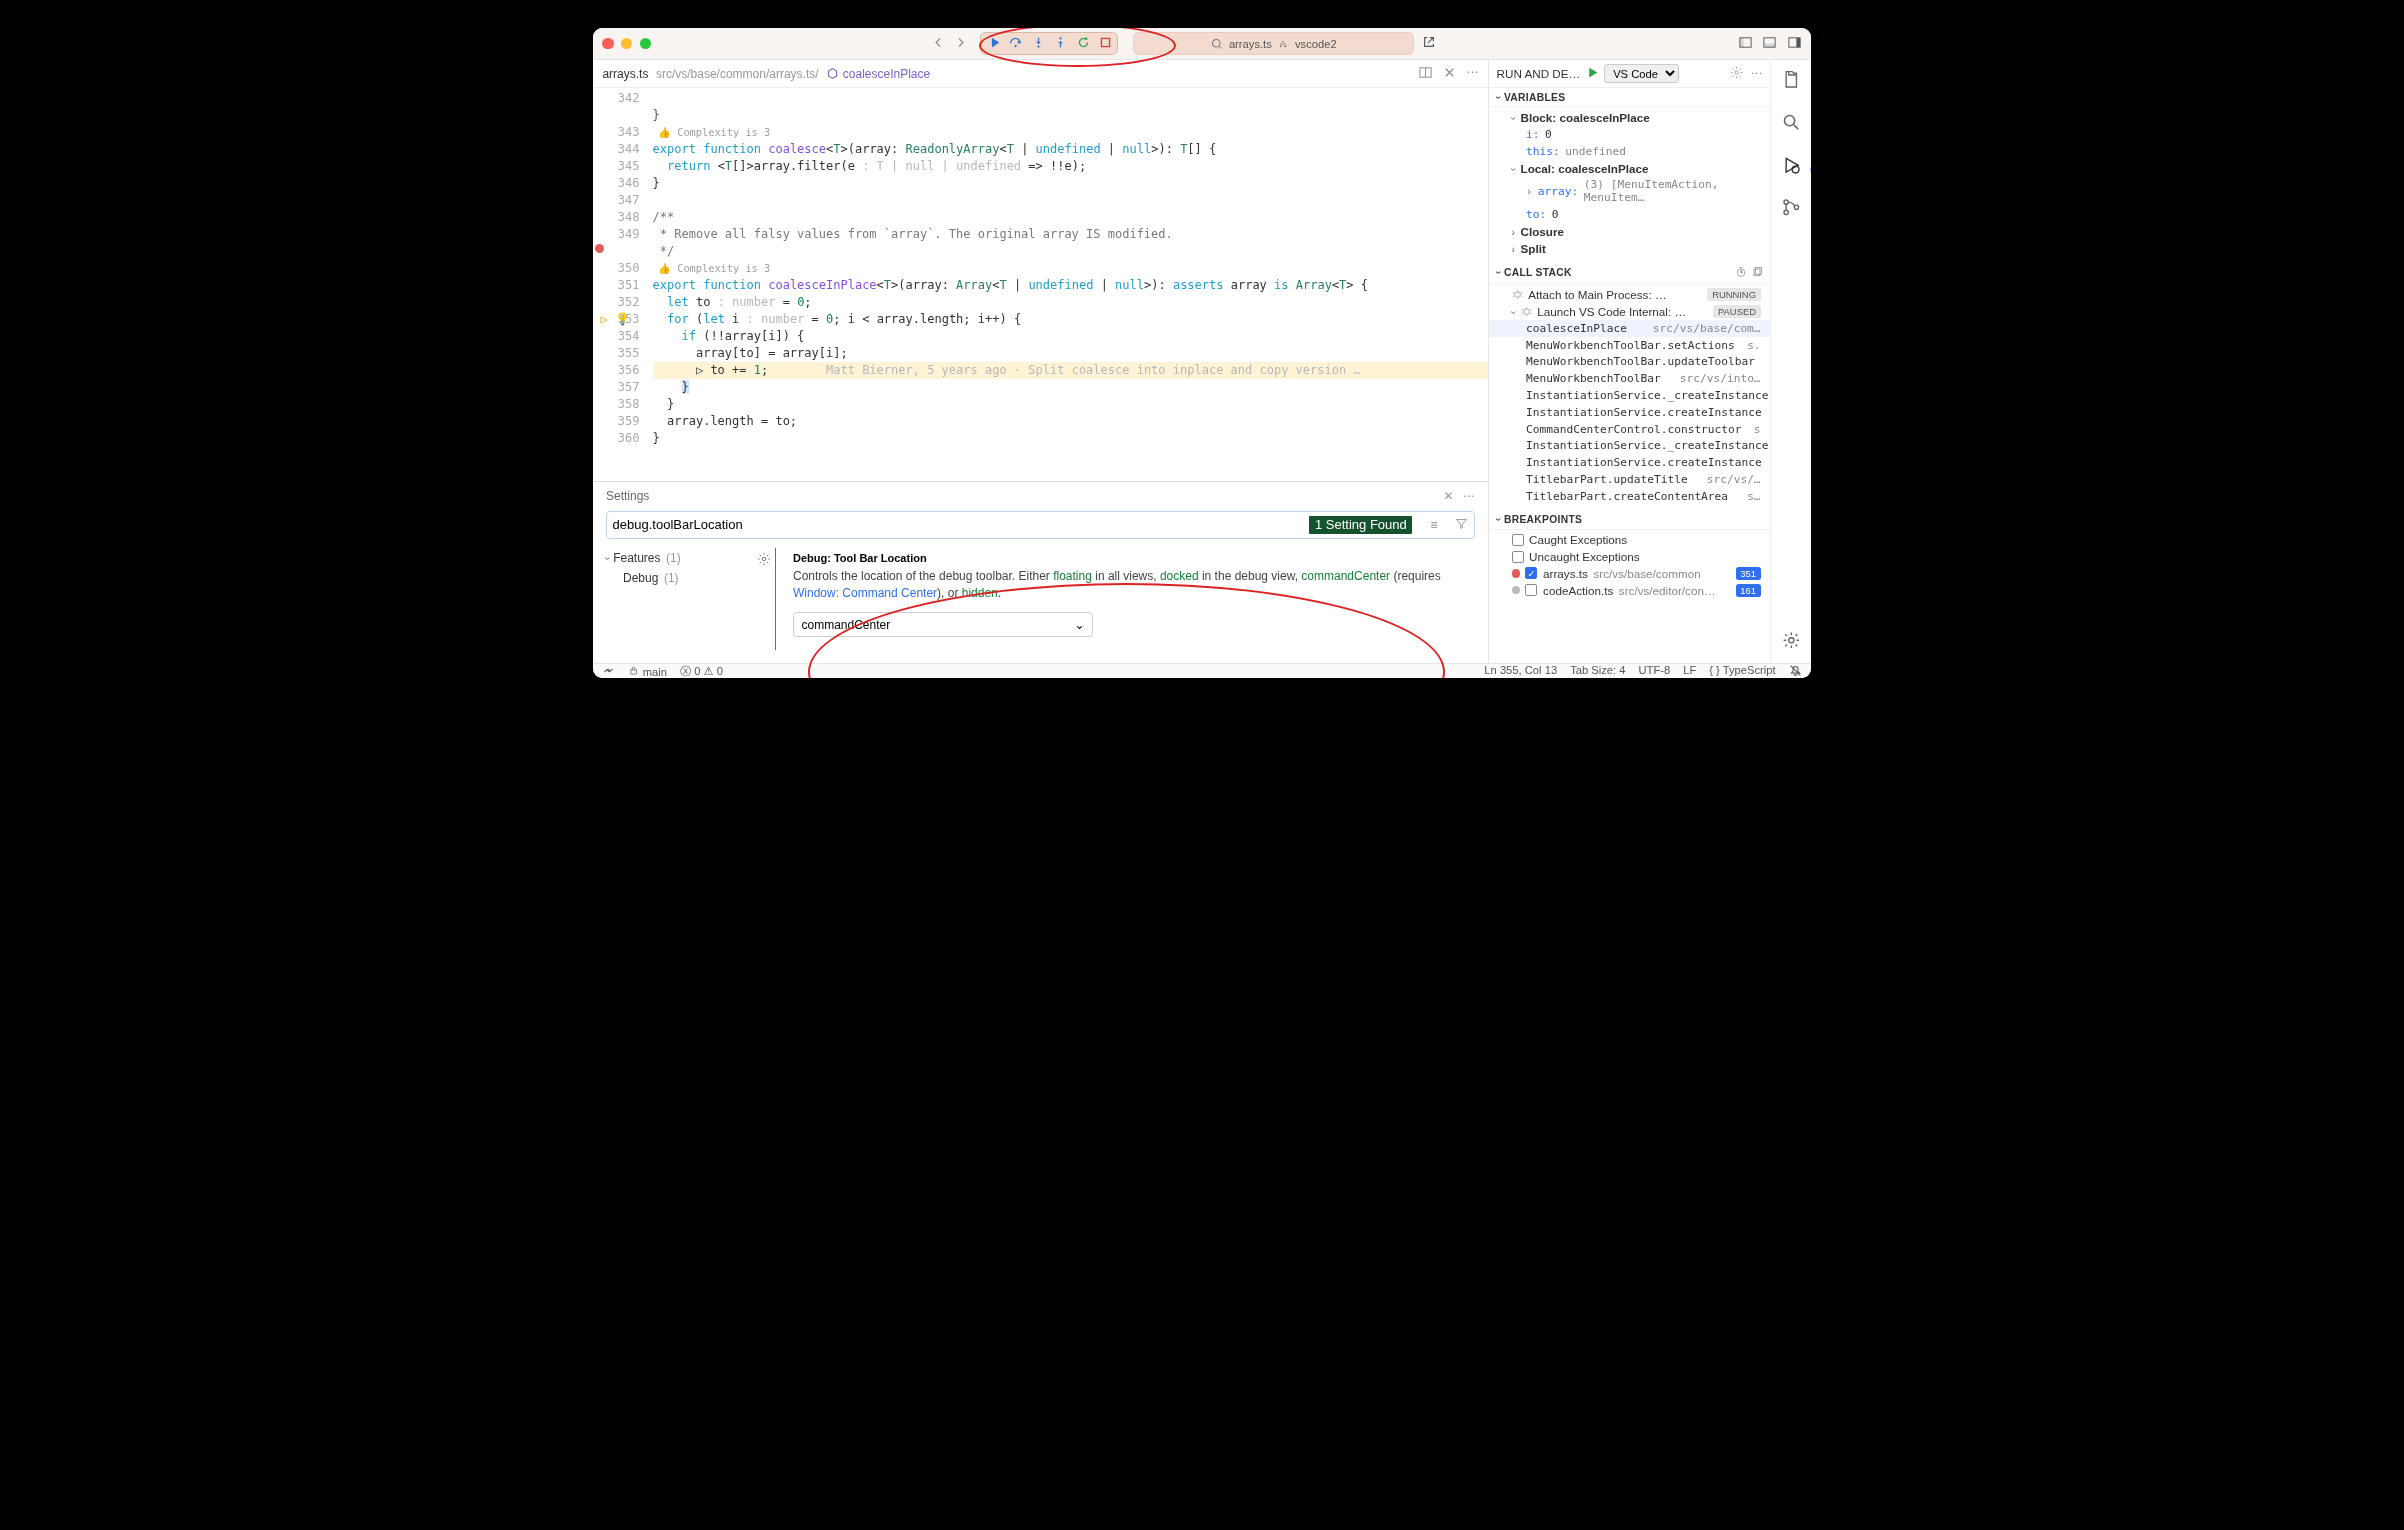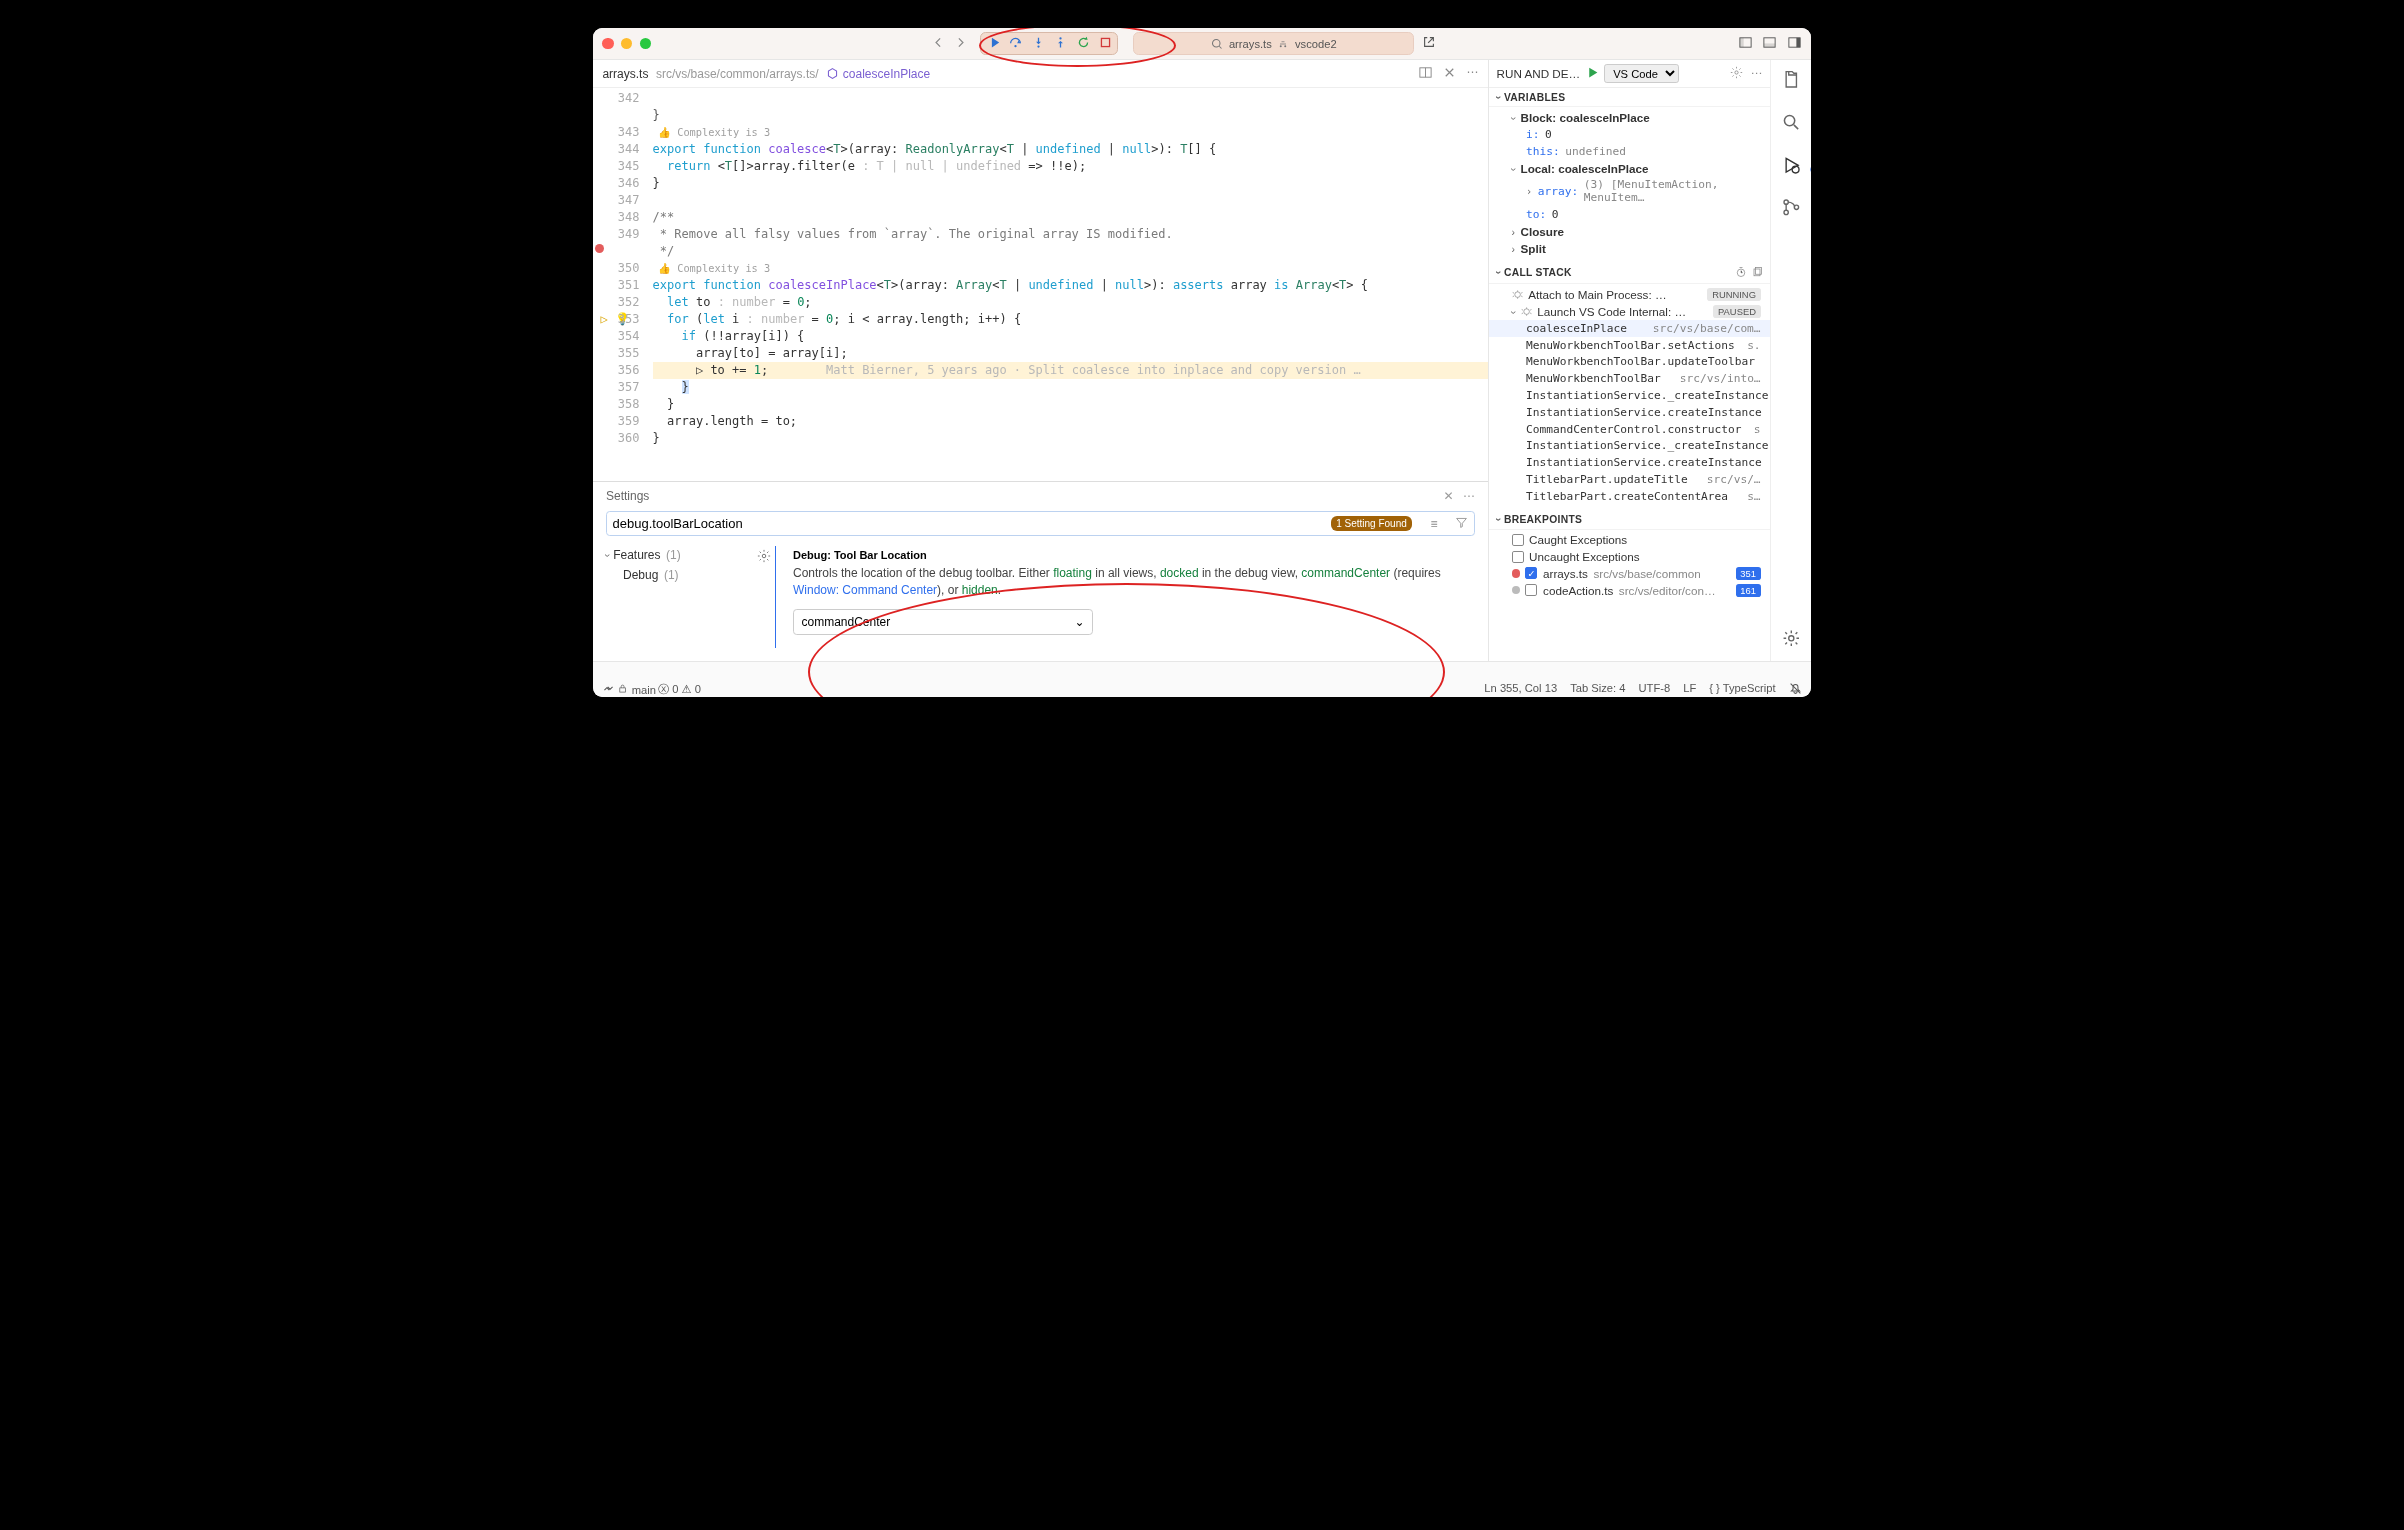--- a/index.html
+++ b/index.html
@@ -37,21 +37,21 @@
   .lightbulb { position:absolute; left:22.5px; color:#e9b800; }
   .codelens { color:#a0a0a0; font-size:10.3px; padding-left:5.6px;margin-top:13px; }
   .tok-kw{color:#1f9ece;} .tok-fn{color:#8250df;} .tok-ty{color:#2a7f62;} .tok-pun{color:#555;} .tok-com{color:#6a9955;font-style:normal;color:#7a7a7a;} .tok-num{color:#098658;}
   .ghost{color:#b8b8b8;}
   
   .settings { border-top:0.9px solid #ddd; background:#fff; padding:7.5px 13px 13px; }
   .settings-head { display:flex; align-items:center; color:#666; font-size:12px; }
   .settings-head .actions{ margin-left:auto; display:flex; gap:9.4px; color:#999;}
   .settings-search-row{ margin-top:7.5px; display:flex; align-items:center; gap:18px; border:0.9px solid #bcd2f0; border-radius:3.7px; padding:3.7px 5.6px;}
   .settings-search-row input{ flex:1; border:none; outline:none; font-size:13px; }
-  .badge-found{ background:#a16207; color:#fff; font-size:10px; padding:1.9px 5.6px; border-radius:6px;}
+  .badge-found{ background:#14532d; color:#fff; font-size:13px; padding:1.9px 5.6px; border-radius:1px;}
   .scope-row{ display:flex; gap:19px; margin-top:9.4px; border-bottom:0.9px solid #eee; font-size:12px;}
   .scope-row .scope{ padding:5.6px 0; cursor:pointer; color:#555;}
   .scope-row .scope.active{ color:#000; border-bottom:0.9px solid #2f6fed;}
   .scope-row .synced{ margin-left:auto; color:#666; font-size:11.2px; padding:5.6px 0;}
   .settings-body{ display:flex; gap:19px; margin-top:9.4px;}
   .settings-tree{ width:150px; font-size:12px; color:#333;}
   .settings-tree .node{ padding:2.8px 0; display:flex; align-items:center; gap:3.7px;}
   .settings-tree .count{ color:#999; margin-left:1.9px;}
   .setting-card{ flex:1; border-left:1.9px solid #2f6fed; padding:3.7px 9.4px 13px 17px; position:relative;}
   .setting-card .gear{ position:absolute; left:-19px; top:3.7px; color:#666;}
@@ -81,21 +81,21 @@
   .chk{ width:12px; height:12px; border:0.9px solid #888; border-radius:1.9px; display:inline-flex; align-items:center; justify-content:center; font-size:9.4px; color:#fff; background:#fff;}
   .chk.checked{ background:#2f6fed; border-color:#2f6fed;}
   
   .activity { width:41px; background:#fff; border-left:0.9px solid #eee; display:flex; flex-direction:column; align-items:center; padding:9.4px 0; gap:19px; color:#666;}
   .activity svg{ width:20.6px; height:20.6px;}
   .activity .badge{ position:absolute; transform:translate(9.4px,9.4px); background:#2f6fed; color:#fff; border-radius:7.5px; font-size:8.4px; padding:0 3.7px;}
   .activity .item{ position:relative; cursor:pointer;}
   .activity .item.active{ color:#333;}
   .activity .spacer{ flex:1;}
   
-  .status{ height:36px; background:#fafafa; border-top:0.9px solid #e6e6e6; display:flex; align-items:flex-end; font-size:11.2px; color:#555; padding:0 9.4px; gap:2px;}
+  .status{ height:15px; background:#fafafa; border-top:0.9px solid #e6e6e6; display:flex; align-items:center; font-size:11.2px; color:#555; padding:0 9.4px; gap:13px;}
   .status .right{ margin-left:auto; display:flex; gap:13px;}
   .callout { position:absolute; border:2.8px solid #d22; border-radius:50%; pointer-events:none; }
   .chev::before{content:"›"; transform:rotate(90deg); display:inline-block; font-size:10.3px; color:#666;}
   .chev.closed::before{ transform:none;}
 </style>
 </head>
 <body>
 
 <div class="window">
 

